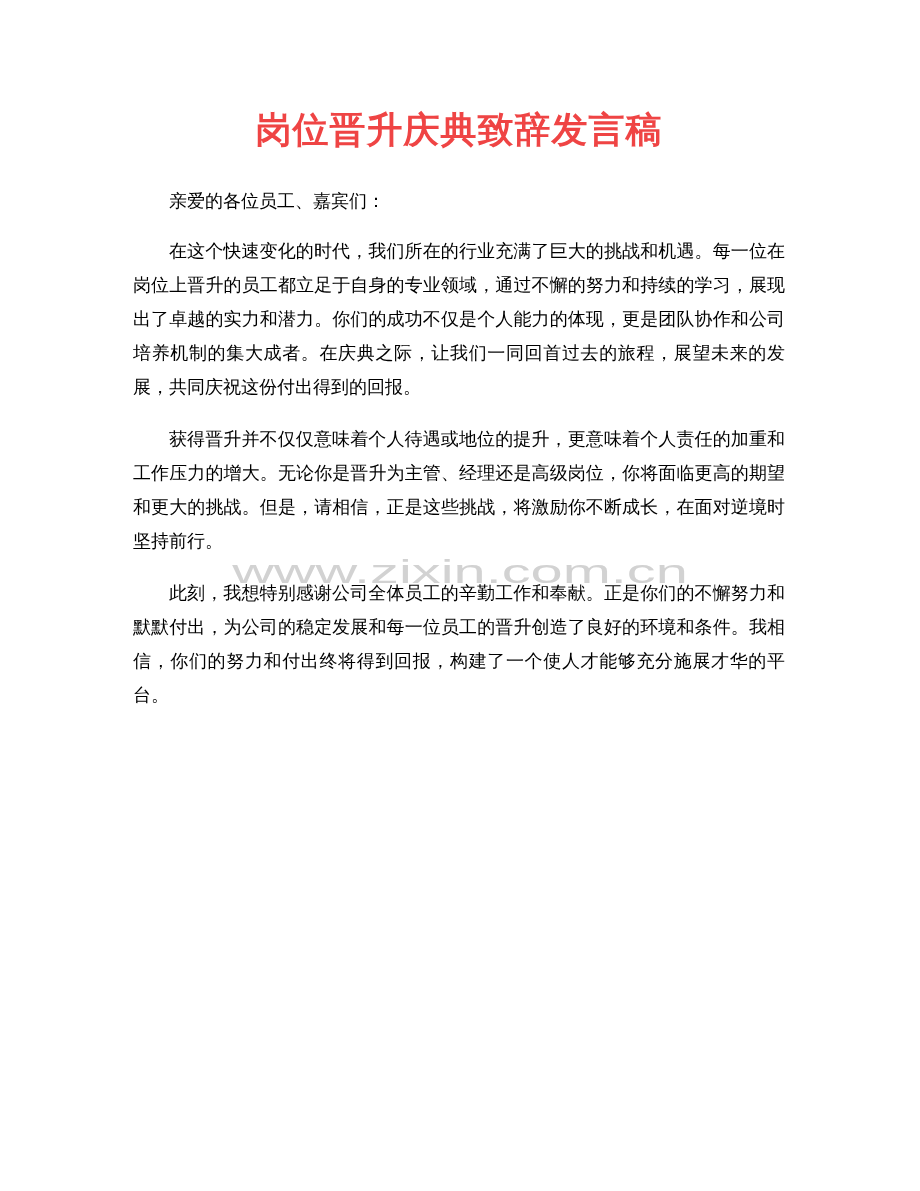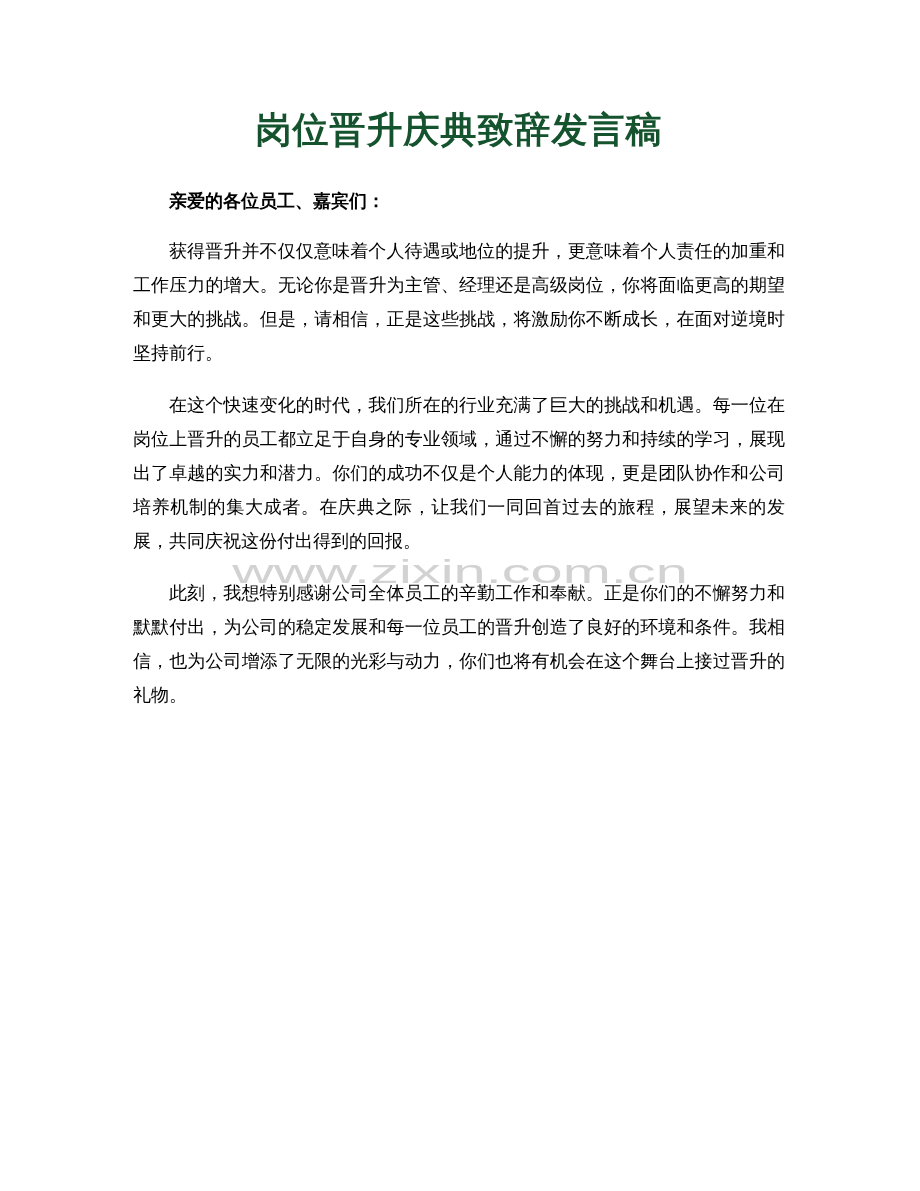--- a/index.html
+++ b/index.html
@@ -22,28 +22,27 @@
     padding: 0 135px 0 133px;
   }
   .doc-title {
     margin: 107px 0 0 0;
     font-family: "Liberation Sans", "DejaVu Sans", sans-serif;
     font-weight: 700;
     font-size: 36px;
     line-height: 46px;
     text-align: center;
     letter-spacing: 1px;
-    color: #14532d;
+    color: #ef4444;
   }
   .salutation {
     margin: 31px 0 16px 0;
     font-size: 18px;
     line-height: 34px;
     text-indent: 2em;
-    font-weight: bold;
   }
   .para {
     margin: 0 0 18px 0;
     font-size: 18px;
     line-height: 34px;
     text-indent: 2em;
     text-align: justify;
     text-justify: inter-ideograph;
     word-break: break-all;
   }
@@ -71,21 +70,21 @@
 
   <div class="watermark" style="color: rgb(210, 210, 210);">www.zixin.com.cn</div>
 
   <div class="content">
 
     <h1 class="doc-title">岗位晋升庆典致辞发言稿</h1>
 
     <p class="salutation">亲爱的各位员工、嘉宾们：</p>
 
 
+    <p class="para">在这个快速变化的时代，我们所在的行业充满了巨大的挑战和机遇。每一位在岗位上晋升的员工都立足于自身的专业领域，通过不懈的努力和持续的学习，展现出了卓越的实力和潜力。你们的成功不仅是个人能力的体现，更是团队协作和公司培养机制的集大成者。在庆典之际，让我们一同回首过去的旅程，展望未来的发展，共同庆祝这份付出得到的回报。</p>
+
     <p class="para">获得晋升并不仅仅意味着个人待遇或地位的提升，更意味着个人责任的加重和工作压力的增大。无论你是晋升为主管、经理还是高级岗位，你将面临更高的期望和更大的挑战。但是，请相信，正是这些挑战，将激励你不断成长，在面对逆境时坚持前行。</p>
 
-    <p class="para">在这个快速变化的时代，我们所在的行业充满了巨大的挑战和机遇。每一位在岗位上晋升的员工都立足于自身的专业领域，通过不懈的努力和持续的学习，展现出了卓越的实力和潜力。你们的成功不仅是个人能力的体现，更是团队协作和公司培养机制的集大成者。在庆典之际，让我们一同回首过去的旅程，展望未来的发展，共同庆祝这份付出得到的回报。</p>
 
-
-    <p class="para">此刻，我想特别感谢公司全体员工的辛勤工作和奉献。正是你们的不懈努力和默默付出，为公司的稳定发展和每一位员工的晋升创造了良好的环境和条件。我相信，也为公司增添了无限的光彩与动力，你们也将有机会在这个舞台上接过晋升的礼物。</p>
+    <p class="para">此刻，我想特别感谢公司全体员工的辛勤工作和奉献。正是你们的不懈努力和默默付出，为公司的稳定发展和每一位员工的晋升创造了良好的环境和条件。我相信，你们的努力和付出终将得到回报，构建了一个使人才能够充分施展才华的平台。</p>
 
   </div>
 </div>
 
 </body></html>

